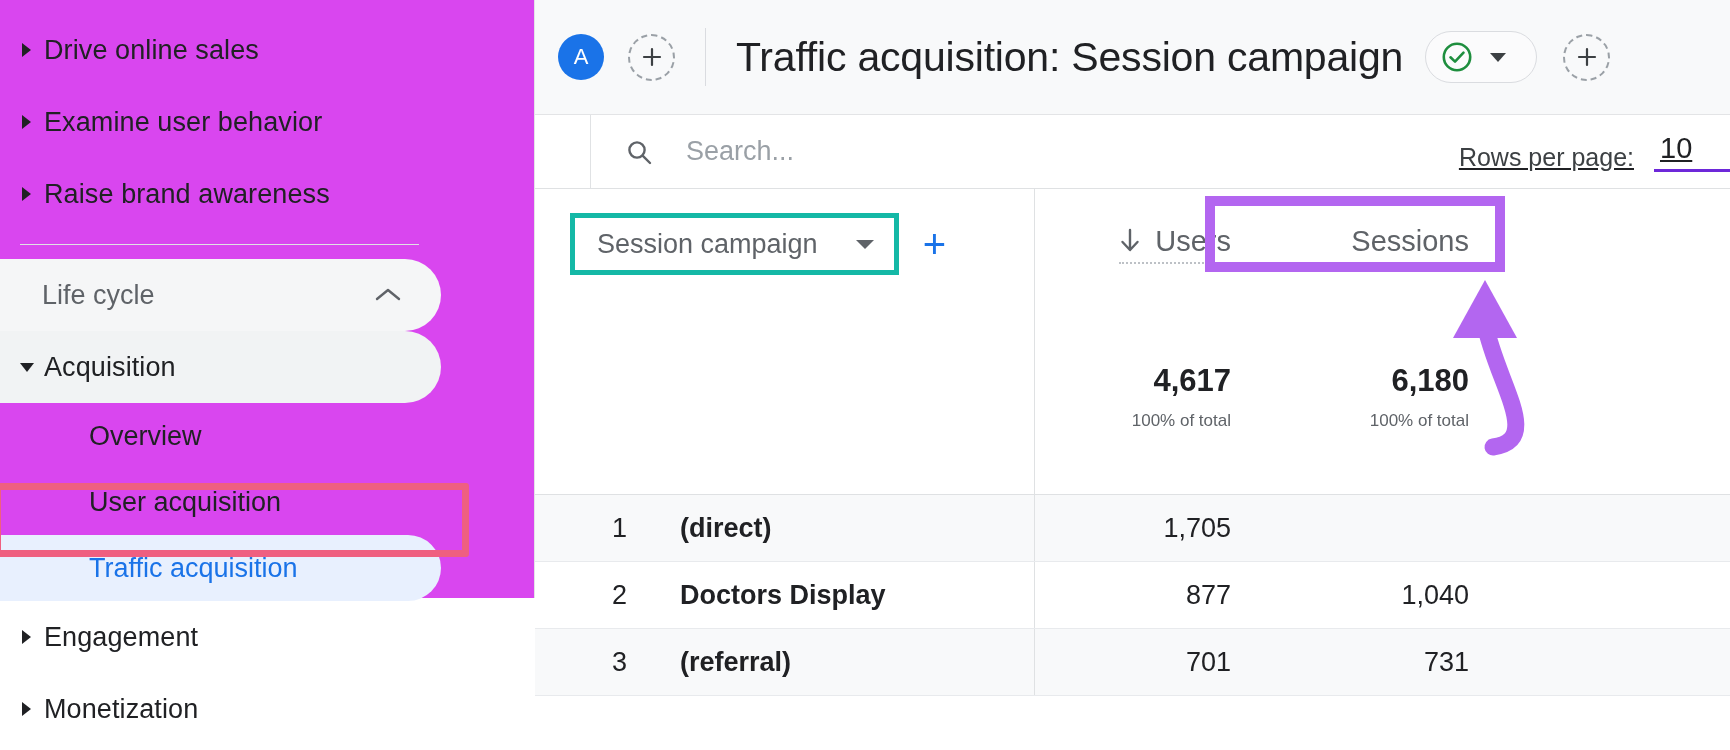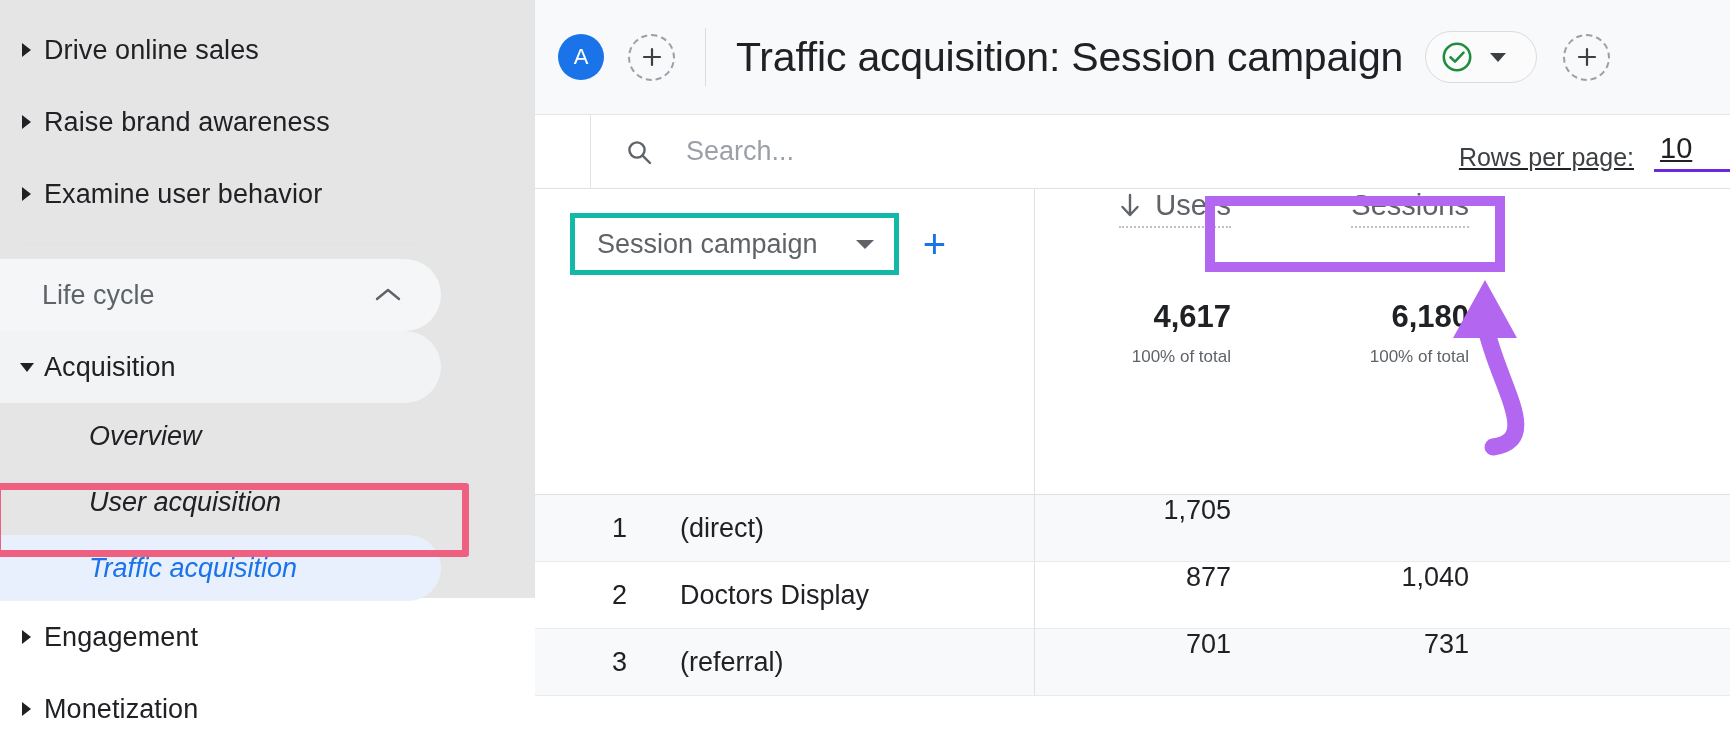--- a/index.html
+++ b/index.html
@@ -18,21 +18,21 @@
     position: relative;
     width: 1730px;
     height: 750px;
     display: flex;
   }
 
   
   .sidebar {
     width: 535px;
     height: 598px;
-    background: #e5e5e5;
+    background: #d946ef;
     border-right: 1px solid #e3e4e6;
     position: relative;
     flex: 0 0 535px;
     padding-top: 14px;
   }
 
   .nav-row {
     display: flex;
     align-items: center;
     height: 72px;
@@ -87,21 +87,20 @@
     transform: translateY(-50%);
     color: #5f6368;
     display: flex;
   }
 
   .sub-row {
     display: flex;
     align-items: center;
     height: 66px;
     padding-left: 89px;
-    font-style: italic;
   }
   .sub-label {
     font-size: 27px;
     color: #202124;
     white-space: nowrap;
   }
 
   .sub-row.selected {
     background: #e8f0fe;
     border-radius: 0 36px 36px 0;
@@ -281,21 +280,21 @@
     display: flex;
     align-items: center;
   }
 
   .cell-num {
     flex: 0 0 238px;
     text-align: right;
     padding-right: 42px;
     display: flex;
     flex-direction: column;
-    justify-content: flex-start;
+    justify-content: center;
     align-items: flex-end;
   }
 
   
   .header-row { height: 110px; }
   .header-row .cell-dim { align-items: center; }
 
   .dim-select {
     margin-left: 35px;
     height: 62px;
@@ -343,21 +342,21 @@
   .totals-row { height: 196px; border-bottom: 1px solid #dfe1e3; }
   .totals-row .cell-dim { border-right: 1px solid #dfe1e3; }
   .tot-value { font-size: 31px; font-weight: bold; color: #202124; }
   .tot-sub { font-size: 17px; color: #5f6368; margin-top: 12px; }
 
   
   .data-row { height: 67px; border-bottom: 1px solid #e8eaed; }
   .data-row.alt { background: #f8f9fa; }
   .data-row .cell-dim { border-right: 1px solid #dfe1e3; }
   .rank { font-size: 27px; color: #202124; width: 92px; text-align: right; }
-  .dim-name { font-size: 27px; font-weight: normal; color: #202124; margin-left: 53px; white-space: nowrap; }
+  .dim-name { font-size: 27px; font-weight: bold; color: #202124; margin-left: 53px; white-space: nowrap; }
   .num-value { font-size: 27px; color: #202124; }
 
   
   .arrow-anno {
     position: absolute;
     left: 900px;
     top: 272px;
     width: 140px;
     height: 190px;
     z-index: 5;
@@ -379,30 +378,30 @@
       </span>
       <span class="nav-label">Drive online sales</span>
     </div>
 
     <div class="nav-row">
       <span class="caret">
         <svg width="14" height="18" viewBox="0 0 14 18">
             <path d="M2 2 L11 9 L2 16 Z" fill="#202124"></path>
           </svg>
       </span>
-      <span class="nav-label">Raise brand awareness</span>
+      <span class="nav-label">Examine user behavior</span>
     </div>
 
     <div class="nav-row">
       <span class="caret">
         <svg width="14" height="18" viewBox="0 0 14 18">
             <path d="M2 2 L11 9 L2 16 Z" fill="#202124"></path>
           </svg>
       </span>
-      <span class="nav-label">Examine user behavior</span>
+      <span class="nav-label">Raise brand awareness</span>
     </div>
 
     <div class="divider"></div>
 
     <div class="nav-row pill-light">
       <span class="group-label">Life cycle</span>
       <span class="group-chevron">
         <svg width="26" height="16" viewBox="0 0 26 16">
             <path d="M2 12 L13 3 L24 12" fill="none" stroke="#5f6368" stroke-width="2.4" stroke-linecap="round" stroke-linejoin="round"></path>
           </svg>

